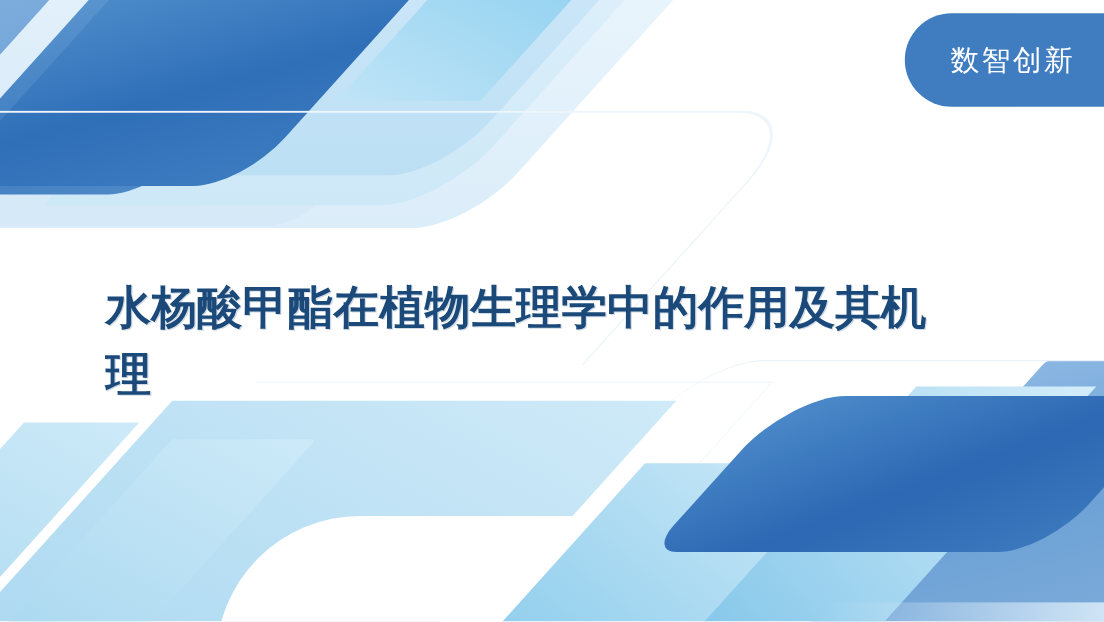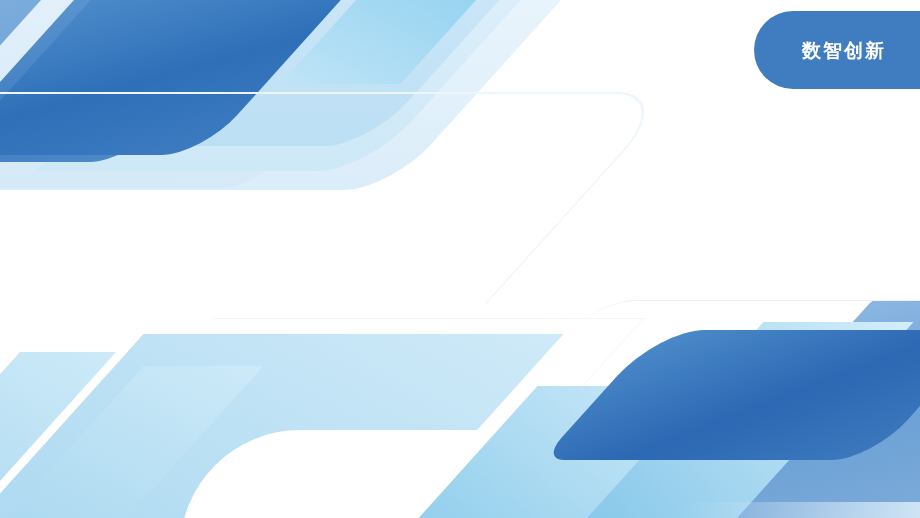--- a/index.html
+++ b/index.html
@@ -176,26 +176,25 @@
     display: flex;
     flex-direction: column;
     align-items: center;
     justify-content: center;
     box-sizing: border-box;
     padding-left: 22px;
     padding-right: 8px;
   }
   #badge .bline {
     color: #ffffff;
-    font-size: 19px;
+    font-size: 24px;
     line-height: 30px;
     letter-spacing: 2px;
     white-space: nowrap;
     font-family: "DejaVu Sans", "Liberation Sans", sans-serif;
-    font-weight: bold;
   }
 
   
   #title {
     position: absolute;
     left: 88px;
     top: 228px;
     width: 720px;
     color: #1b4a7a;
     font-size: 38px;
@@ -230,14 +229,15 @@
   <div class="deco br-main"></div>
   <div class="deco br-lightband"></div>
   <div class="deco br-dark"></div>
   <div class="deco br-dark-hairline"></div>
   <div class="deco br-edgefade"></div>
 
   <div id="badge">
     <span class="bline">数智创新</span>
   </div>
 
+  <div id="title">水杨酸甲酯在植物生理学中的作用及其机理</div>
 
 </div>
 
 </body></html>

